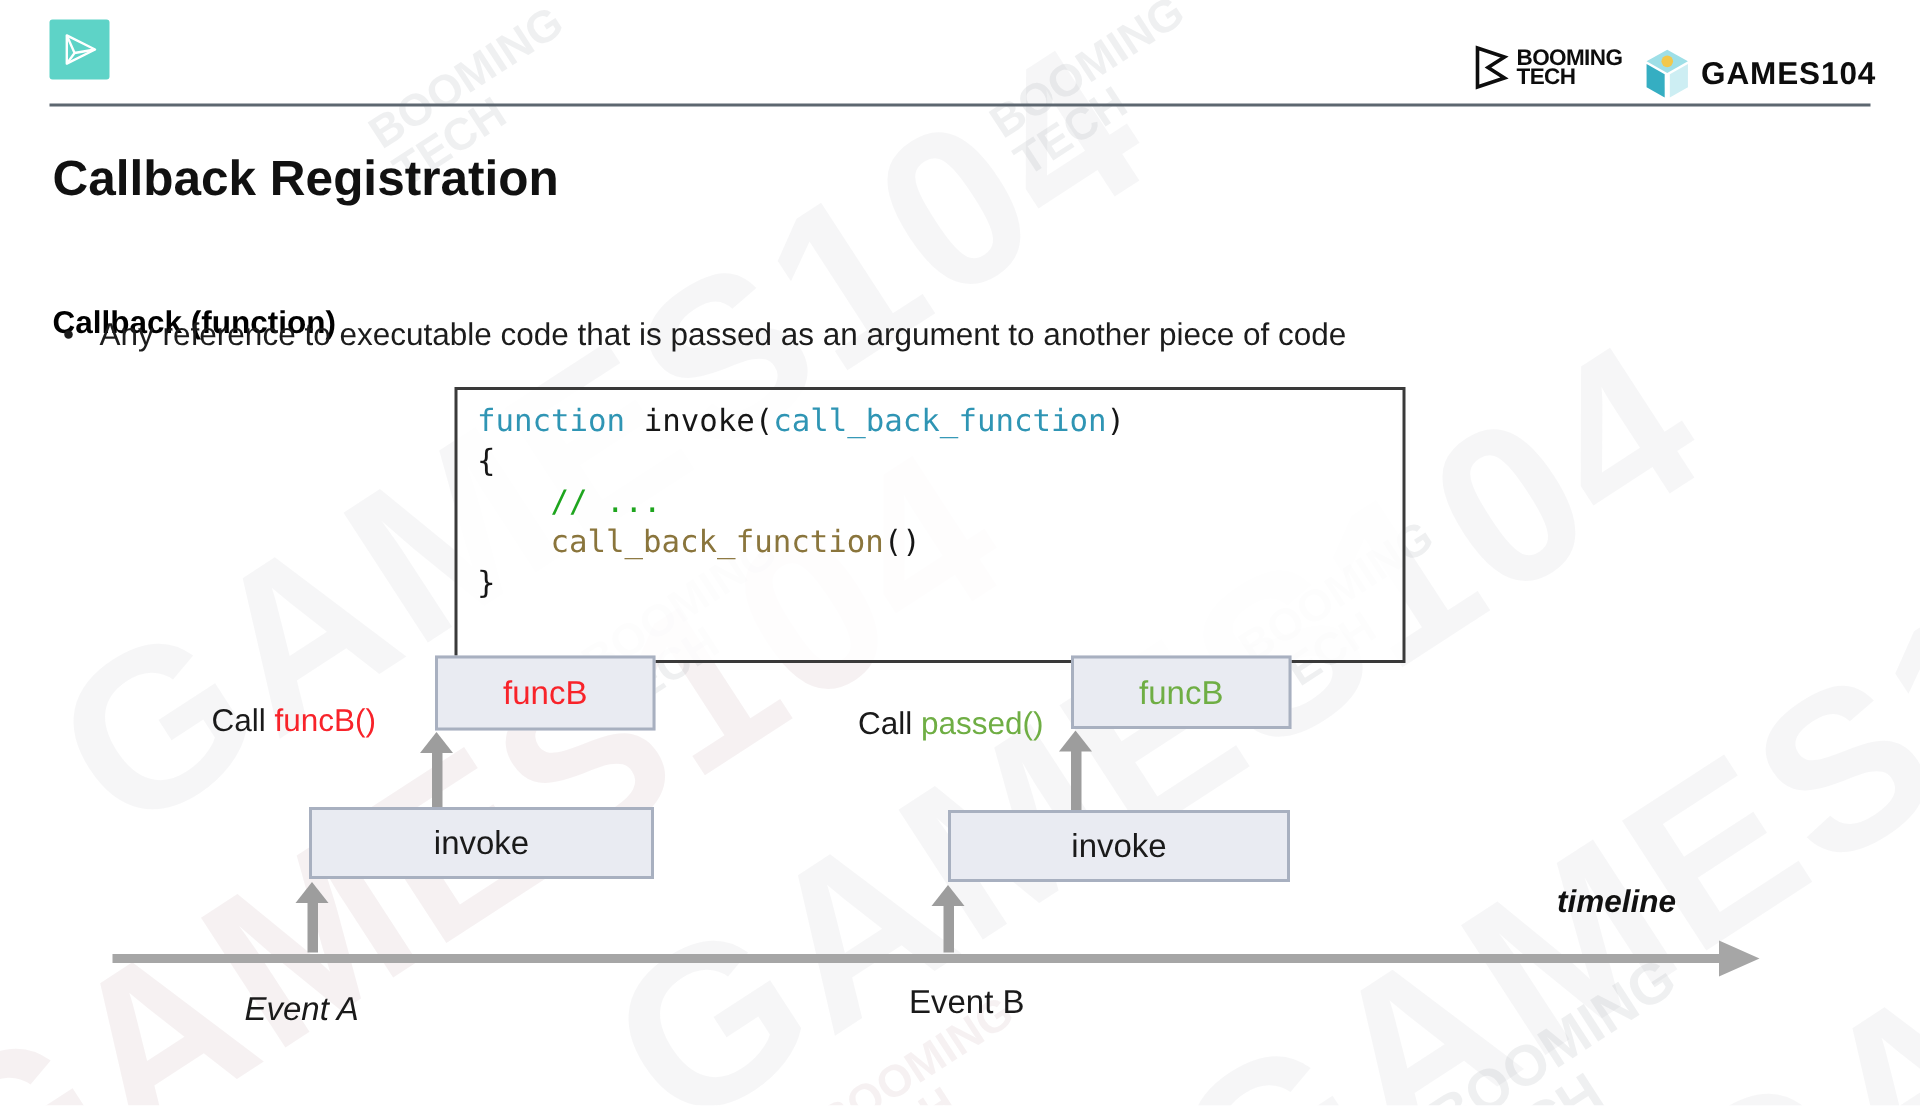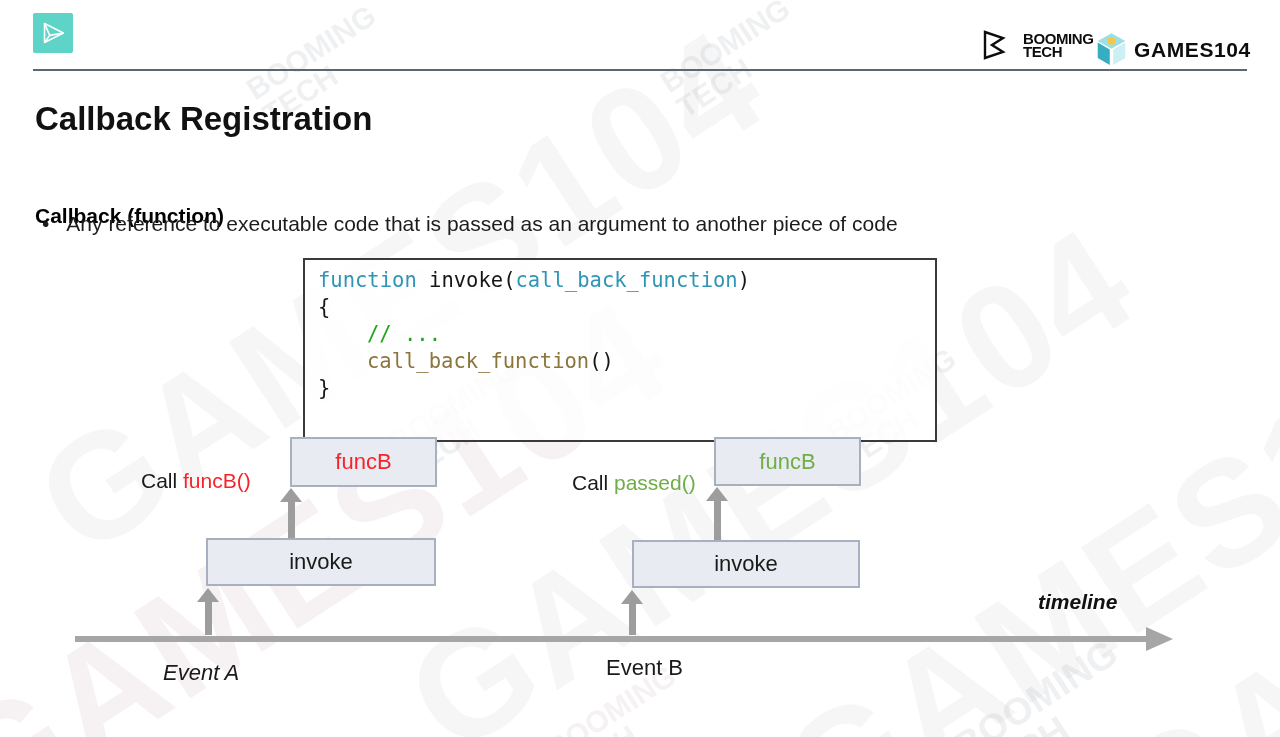--- a/index.html
+++ b/index.html
@@ -23,21 +23,21 @@
   #wm-bt4{left:838px;top:418px;}
   #wm-bt5{left:558px;top:735px;}
   #wm-bt6{left:968px;top:728px;font-size:38px;line-height:38px;width:180px;}
 
   .fg{z-index:1;}
 
   
   #brand-badge{position:absolute;left:33px;top:13px;width:40px;height:40px;border-radius:2px;
                background:var(--accent-teal,#5ed3c7);display:flex;align-items:center;justify-content:center;}
   #header-divider{position:absolute;left:33px;top:69px;width:1214px;height:2px;background:var(--header-line,#5d6770);}
-  #bt-logo{position:absolute;left:981px;top:30px;display:flex;align-items:center;gap:16px;}
+  #bt-logo{position:absolute;left:981px;top:30px;display:flex;align-items:center;gap:4px;}
   .bt-text{font-weight:bold;font-size:15px;line-height:13.5px;letter-spacing:-0.4px;color:#0d0d0d;}
   #g104-logo{position:absolute;left:1096px;top:32px;display:flex;align-items:center;gap:7px;}
   .g104-text{font-size:21px;font-weight:800;letter-spacing:0.6px;color:#0d0d0d;}
 
   
   #page-title{position:absolute;left:35px;top:100px;font-size:33px;font-weight:bold;color:#111;}
   #page-subtitle{position:absolute;left:35px;top:167px;font-size:21px;font-weight:bold;color:#000000;margin-top:37px;}
   #bullet-row{position:absolute;left:42px;top:212px;font-size:21px;color:#1c1c1c;display:flex;gap:17px;width:1050px;}
 
   

